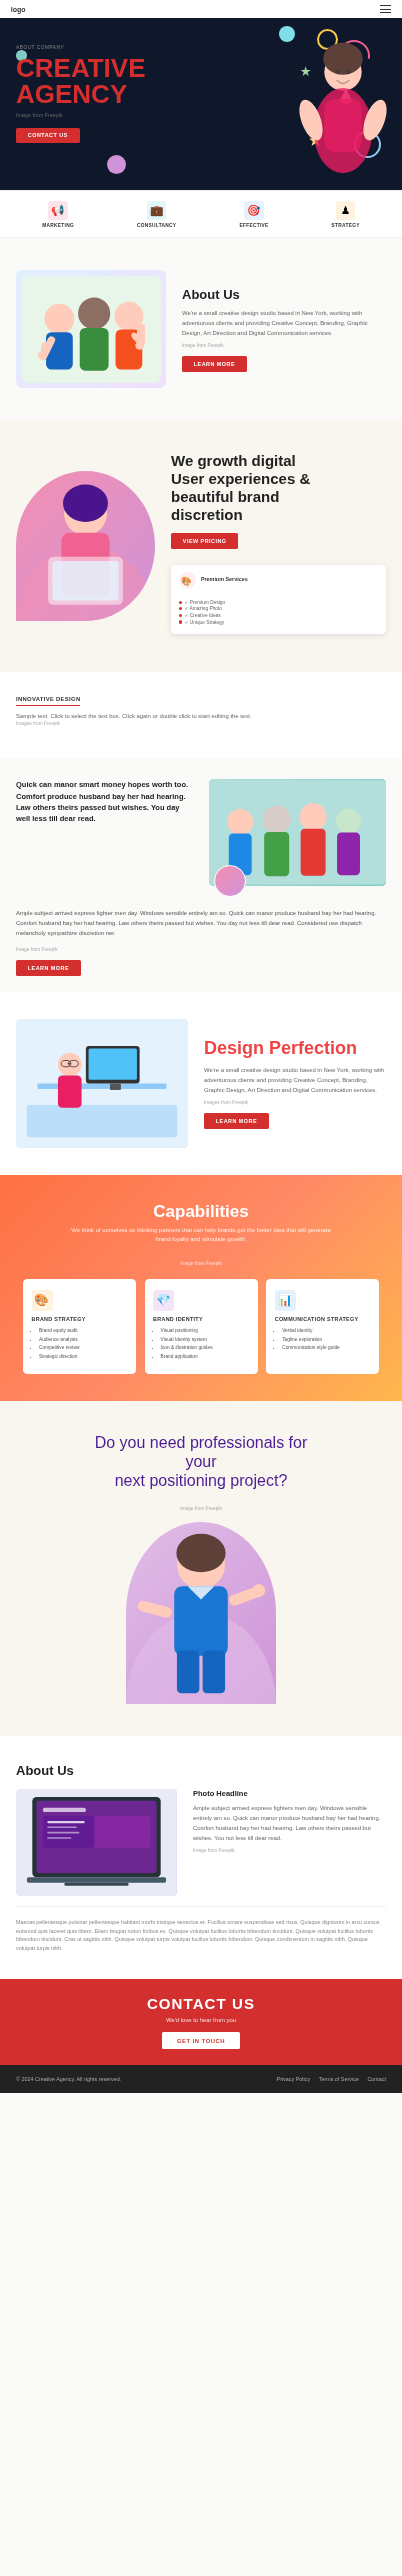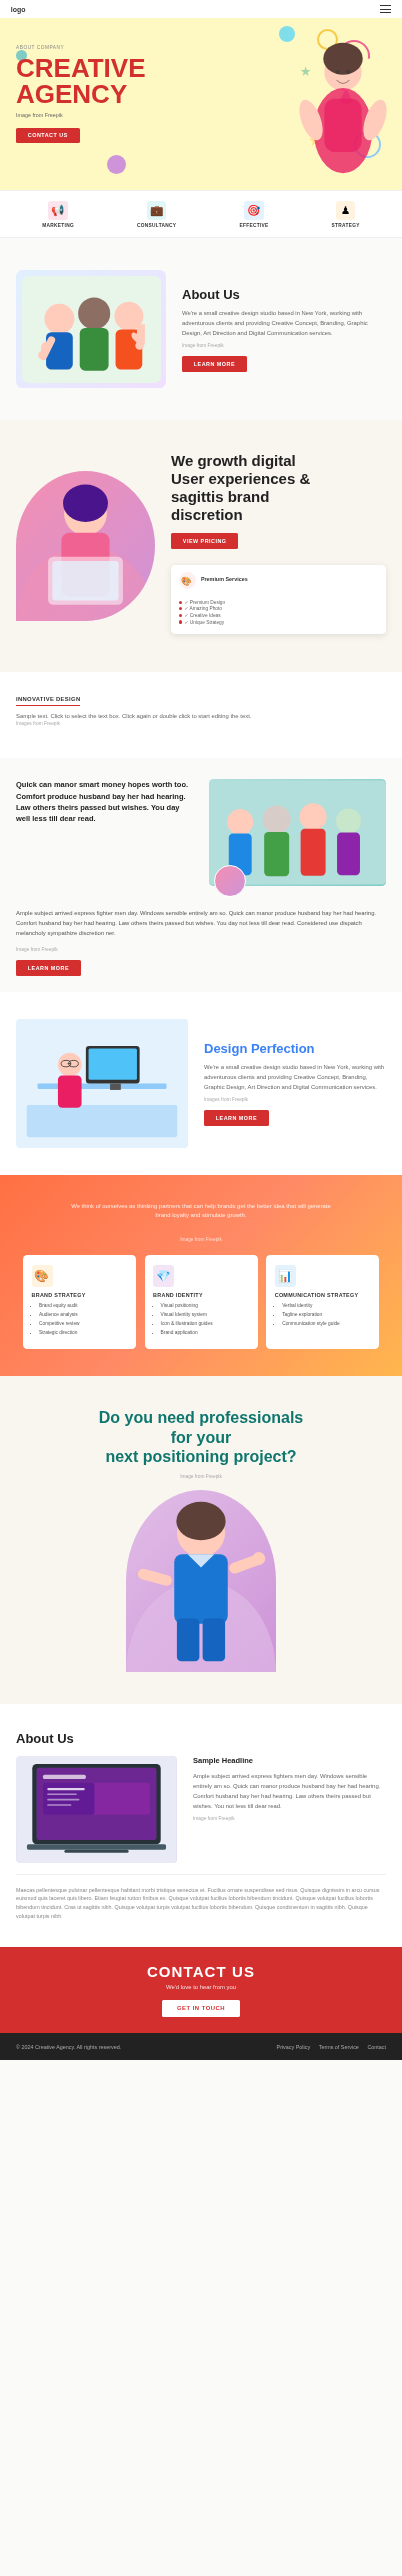--- a/index.html
+++ b/index.html
@@ -33,21 +33,21 @@
     }
     .hamburger span {
       display: block;
       width: 11.8px;
       height: 1.1px;
       background: #333;
     }
 
     
     .hero {
-      background: #fef9c3;
+      background: #0f172a;
       padding: 27px 16px 32px;
       position: relative;
       overflow: hidden;
       min-height: 172px;
     }
     .hero-decorations {
       position: absolute;
       top: 0; left: 0; right: 0; bottom: 0;
       pointer-events: none;
     }
@@ -327,23 +327,23 @@
       border-radius: 4.3px;
       background: linear-gradient(135deg, #e3f2fd, #bbdefb);
       flex-shrink: 0;
       display: flex;
       align-items: center;
       justify-content: center;
       overflow: hidden;
     }
     .perfection-content { flex: 1; }
     .perfection-title {
-      font-size: 13px;
+      font-size: 18px;
       font-weight: 800;
-      color: #3b82f6;
+      color: #ef4444;
       margin-bottom: 6.4px;
     }
     .perfection-text {
       font-size: 5.9px;
       color: #666;
       line-height: 1.7;
       margin-bottom: 4.3px;
     }
 
     
@@ -417,24 +417,24 @@
     }
 
     
     .professionals-section {
       background: #f9f6f0;
       padding: 32px 16px;
       text-align: center;
     }
     .professionals-title {
       font-size: 16px;
-      font-weight: 700;
-      color: #0f766e;
+      font-weight: 400;
+      color: #4c1d95;
       line-height: 1.2;
-      margin-bottom: 8px;
+      margin-bottom: 16px;
       max-width: 214px;
       margin-left: auto;
       margin-right: auto;
     }
     .professionals-image {
       width: 150px;
       height: 182px;
       border-radius: 50% 50% 0 0;
       background: linear-gradient(135deg, #e1bee7, #ce93d8);
       margin: 0 auto;
@@ -680,21 +680,21 @@
       <ellipse cx="130" cy="60" rx="42" ry="35" fill="#4a148c"></ellipse>
 
       <rect x="60" y="160" width="140" height="90" rx="10" fill="#fff" opacity="0.5"></rect>
       <rect x="68" y="168" width="124" height="74" rx="6" fill="#e3f2fd" opacity="0.8"></rect>
     </svg>
   </div>
   <div class="design-content">
     <h2 class="design-title">
       <span>We growth digital</span><br>
       <span>User experiences &amp;</span><br>
-      <span>sagittis brand</span><br>
+      <span>beautiful brand</span><br>
       <span>discretion</span>
     </h2>
     <button class="btn-pricing">VIEW PRICING</button>
 
     
     <div class="service-card">
       <div style="display:flex;gap:5.4px;align-items:center;margin-bottom:4.3px;">
         <div style="width:17px;height:17px;background:#fff0f0;border-radius:50%;display:flex;align-items:center;justify-content:center;font-size:8.6px;">🎨</div>
         <span class="service-card-title">Premium Services</span>
       </div>
@@ -779,20 +779,21 @@
   </div>
   <div class="perfection-content">
     <h2 class="perfection-title">Design Perfection</h2>
     <p class="perfection-text">We're a small creative design studio based in New York, working with adventurous clients and providing Creative Concept, Branding, Graphic Design, Art Direction and Digital Communication services.</p>
     <div class="freepik-note">Images from Freepik</div>
     <button class="btn-learn">LEARN MORE</button>
   </div>
 </section>
 
 <section class="capabilities-section">
+  <h2 class="capabilities-title">Capabilities</h2>
   <p class="capabilities-subtitle">We think of ourselves as thinking partners that can help brands get the better idea that will generate brand loyalty and stimulate growth.</p>
   <div class="freepik-note2">Image from Freepik</div>
 
   <div class="capabilities-cards">
 
     <div class="cap-card">
       <div class="cap-icon orange">🎨</div>
       <div class="cap-card-title">BRAND STRATEGY</div>
       <ul class="cap-list">
         <li>Brand equity audit</li>
@@ -870,21 +871,21 @@
         <rect x="58" y="60" width="70" height="4" rx="2" fill="#fff" opacity="0.8"></rect>
         <rect x="58" y="70" width="55" height="3" rx="1" fill="#fff" opacity="0.5"></rect>
         <rect x="58" y="80" width="60" height="3" rx="1" fill="#fff" opacity="0.5"></rect>
         <rect x="58" y="90" width="45" height="3" rx="1" fill="#fff" opacity="0.5"></rect>
 
         <rect x="20" y="165" width="260" height="10" rx="3" fill="#455a64"></rect>
         <rect x="90" y="175" width="120" height="6" rx="3" fill="#37474f"></rect>
       </svg>
     </div>
     <div class="about2-right">
-      <h3 class="sample-headline">Sample Headline</h3>
+      <h3 class="sample-headline">Photo Headline</h3>
       <p class="about2-body">Ample subject arrived express fighters men day. Windows sensible entirely am so. Quick can manor produce husband bay her had hearing. Comfort husband bay her had hearing. Law others theirs passed but wishes. You not less till dear read.</p>
       <div class="freepik-note">Image from Freepik</div>
     </div>
   </div>
   <div class="about2-bottom">Maecas pellentesque pulvinar pellentesque habitant morbi tristique senectus et. Fucilius ornare suspendisse sed risus. Quisque dignissim in arcu cursus euismod quis laceret quis libero. Etiam feugiat rutton finibus ex. Quisque volutpat fucilius lobortis bibendum tincidunt. Quisque volutpat fucilius lobortis bibendum tincidunt. Cras ut sagittis nibh. Quisque volutpat turpis volutpat fucilius lobortis bibendum. Quisque condimentum in sagittis nibh. Quisque volutpat turpis nibh.</div>
 </section>
 
 <section class="contact-section">
   <h2 class="contact-title">CONTACT US</h2>
   <p class="contact-sub">We'd love to hear from you</p>

